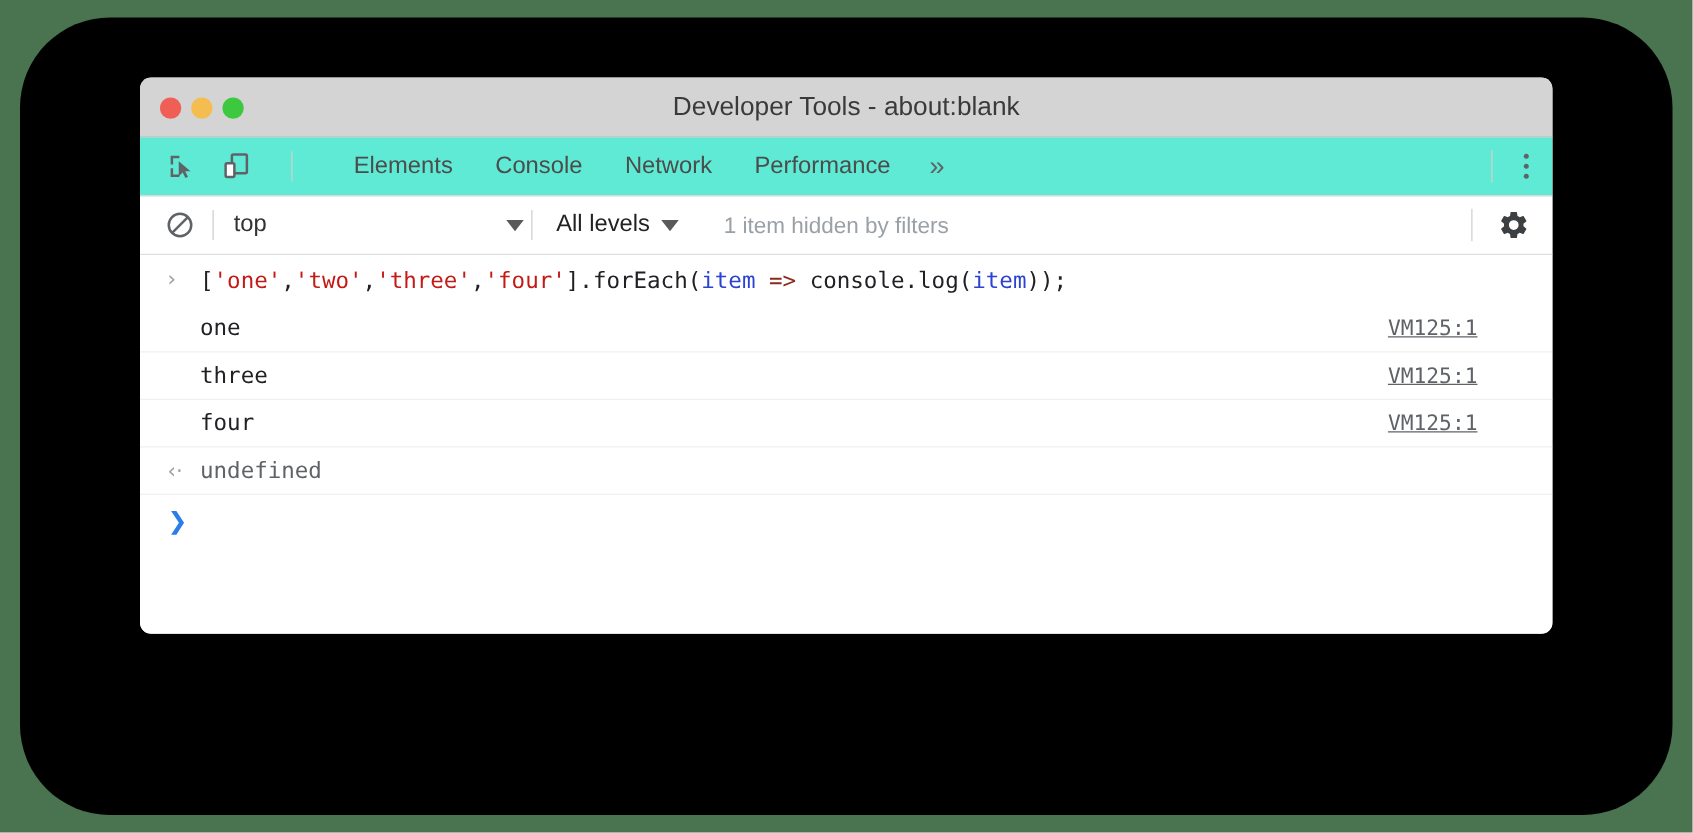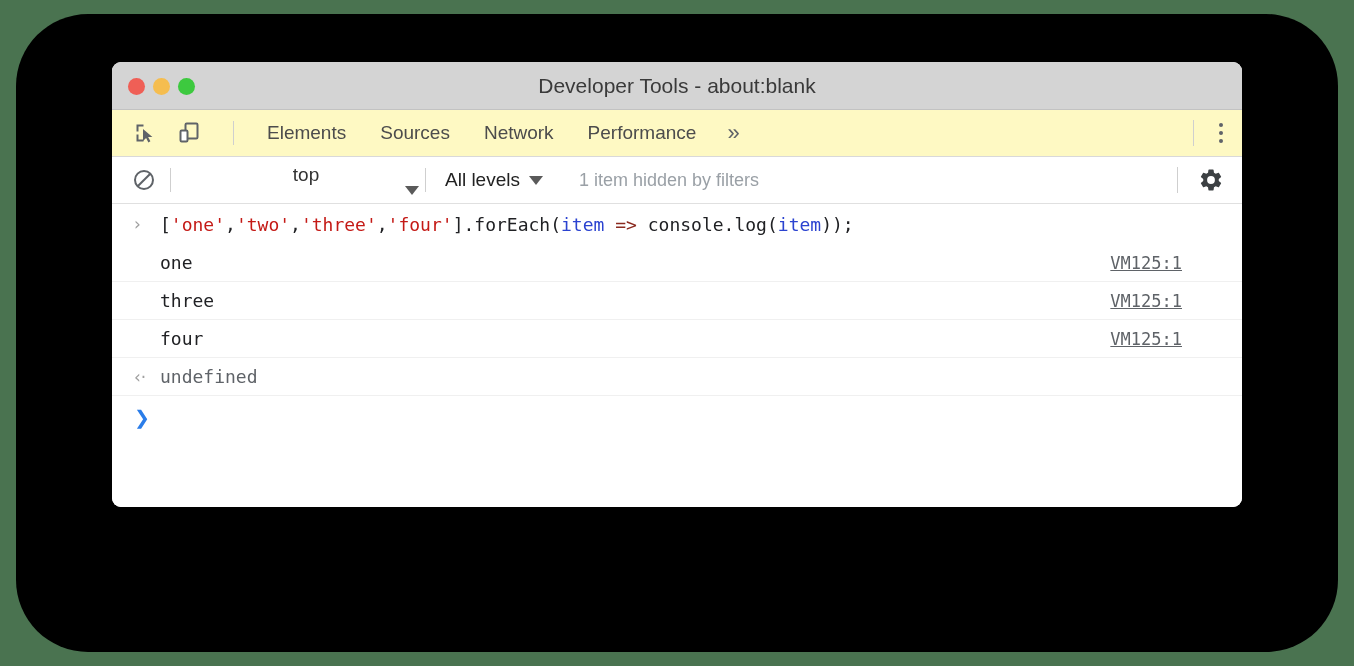--- a/index.html
+++ b/index.html
@@ -74,26 +74,27 @@
     line-height: 48px;
     text-align: center;
     font-size: 21px;
     color: #3a3a3a;
     font-family: "Liberation Sans", sans-serif;
   }
 
   
   #tabstrip {
     height: 47px;
-    background: #fef9c3;
+    background: #5eead4;
     border-bottom: 1px solid #d9d9d9;
     display: flex;
     align-items: stretch;
     flex: 0 0 auto;
     position: relative;
+    gap: 16px;
   }
   #tool-icons {
     display: flex;
     align-items: center;
     padding-left: 18px;
     gap: 14px;
   }
   .tool-icon-btn {
     width: 30px;
     height: 30px;
@@ -182,21 +183,20 @@
     cursor: default;
   }
   #context-select {
     display: flex;
     align-items: center;
     width: 250px;
     height: 32px;
     margin-left: 4px;
     cursor: default;
     position: relative;
-    flex-direction: column;
   }
   #context-select .ctx-label {
     font-size: 19px;
     color: #333;
     padding-left: 12px;
   }
   .caret {
     width: 0; height: 0;
     border-left: 7px solid transparent;
     border-right: 7px solid transparent;
@@ -368,21 +368,21 @@
         </svg>
       </div>
       <div class="icon-sep"></div>
     </div>
 
     <div id="tabs">
       <div class="tab">
           <span>Elements</span>
         </div>
       <div class="tab">
-          <span>Sources</span>
+          <span>Console</span>
         </div>
       <div class="tab">
           <span>Network</span>
         </div>
       <div class="tab">
           <span>Performance</span>
         </div>
       <div class="tab more">»</div>
     </div>
 

